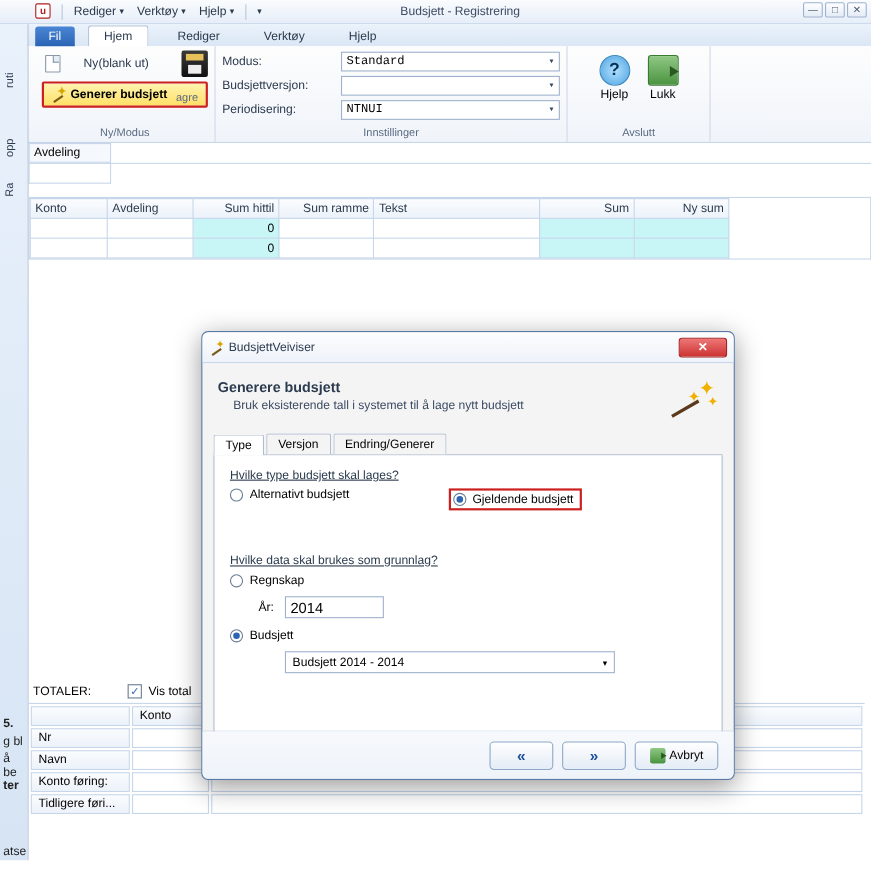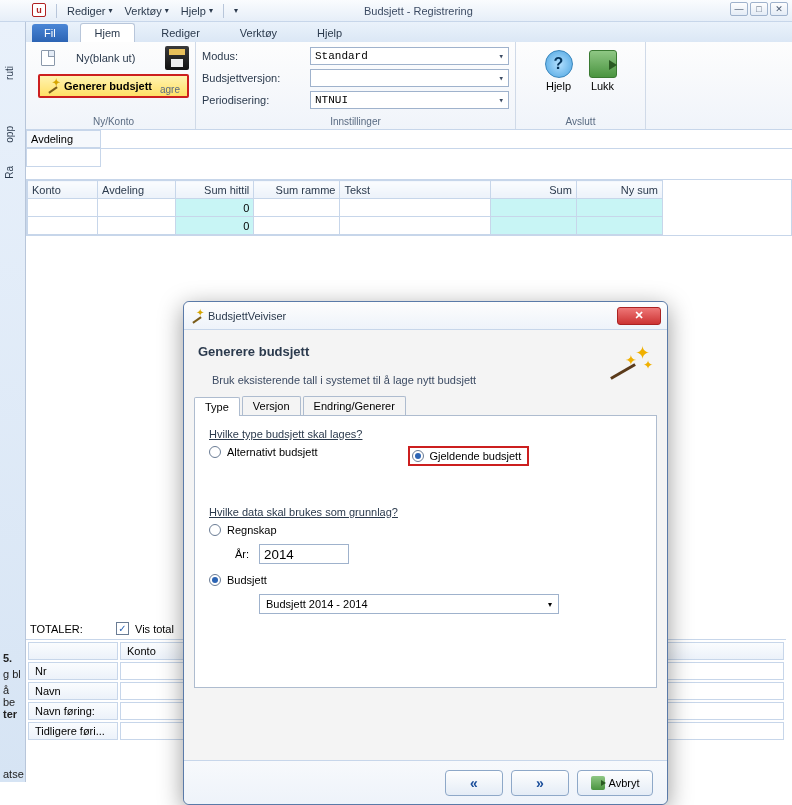--- a/index.html
+++ b/index.html
@@ -76,29 +76,29 @@
 .sum-table{width:100%; border-top:1px solid #c7d6ea;}
 .sum-table th{background:linear-gradient(#fafcfe,#ecf2fa); border:1px solid #c7d6ea; font-weight:normal; text-align:left; padding:2px 6px; font-size:11px;}
 .sum-table td{border:1px solid #c7d6ea; padding:2px 6px; font-size:11px; height:16px;}
 .sum-table .rowhdr{background:linear-gradient(#fafcfe,#ecf2fa);}
 
 .left-nums{position:absolute; left:0; top:652px; width:24px; text-align:left; font-size:11px;}
 .left-nums div{height:16px; padding-left:3px; color:#222;}
 .left-nums .b{font-weight:bold;}
 
 
-.wizard { position:absolute; left:183px; top:301px; width:485px; height:504px; background:#f4f4f4; border:1px solid #5a7aa8; border-radius:6px; box-shadow:0 6px 24px rgba(0,0,0,.4); }
+.wizard { position:absolute; left:183px; top:301px; width:485px; height:408px; background:#f4f4f4; border:1px solid #5a7aa8; border-radius:6px; box-shadow:0 6px 24px rgba(0,0,0,.4); }
 .wiz-title { height:28px; background:linear-gradient(#fdfdfd,#eef3fa); border-radius:6px 6px 0 0; display:flex; align-items:center; padding:0 6px; border-bottom:1px solid #c7d6ea;}
 .wiz-title .wicon{width:14px;height:14px;display:inline-block;margin-right:4px;}
 .wiz-title .txt{color:#2b3a4d;}
 .wiz-title .close{margin-left:auto;width:44px;height:18px;background:linear-gradient(#e77,#c33);border:1px solid #a22;border-radius:3px;display:flex;align-items:center;justify-content:center;color:#fff;font-weight:bold;font-size:11px;}
 
 .wiz-body{padding:8px 10px;}
 .wiz-head{display:flex;justify-content:space-between;align-items:flex-start;padding:6px 4px 10px 4px;}
-.wiz-head h2{font-size:13px;font-weight:bold;color:#2b3a4d;margin-bottom:15px;}
+.wiz-head h2{font-size:13px;font-weight:bold;color:#2b3a4d;margin-bottom:4px;}
 .wiz-head p{font-size:11px;color:#3c4b63;margin-left:14px;}
 .big-wand{width:50px;height:40px;position:relative;}
 .big-wand:before{content:"";position:absolute;left:6px;top:26px;width:28px;height:3px;background:#5a3a1a;transform:rotate(-30deg);}
 .star{position:absolute;color:#f0b000;font-size:18px;}
 .star.s1{left:32px;top:-2px;} .star.s2{left:22px;top:8px;font-size:14px;} .star.s3{left:40px;top:14px;font-size:12px;}
 
 .tabstrip{display:flex;border-bottom:1px solid #aebccf;}
 .tabstrip .wtab{padding:3px 10px;border:1px solid #aebccf;border-bottom:none;background:#f4f4f4;margin-right:2px;border-radius:2px 2px 0 0;font-size:11px;cursor:default;}
 .tabstrip .wtab.active{background:#fff;position:relative;top:1px;}
 
@@ -175,21 +175,21 @@
           <span class="doc-icon"></span>
           <span>Ny(blank ut)</span>
         </span>
         <span class="save-icon"></span>
       </div>
       <div class="genbtn">
         <span class="wand-icon"></span>
         <span>Generer budsjett</span>
       </div>
     </div>
-    <div class="label">Ny/Konto</div>
+    <div class="label">Ny/Modus</div>
   </div>
   <span class="lagre-txt">agre</span>
 
   <div class="rgroup inst-group">
     <div>
       <div class="formrow">
         <label>Modus:</label>
         <div class="combo">
             <span>Standard</span>
             <span class="arrow">▾</span>
@@ -284,21 +284,21 @@
           <td class="rowhdr">Nr</td>
           <td></td>
           <td></td>
         </tr>
     <tr>
           <td class="rowhdr">Navn</td>
           <td></td>
           <td></td>
         </tr>
     <tr>
-          <td class="rowhdr">Navn føring:</td>
+          <td class="rowhdr">Konto føring:</td>
           <td></td>
           <td></td>
         </tr>
     <tr>
           <td class="rowhdr">Tidligere føri...</td>
           <td></td>
           <td></td>
         </tr>
   </tbody>
     </table>

